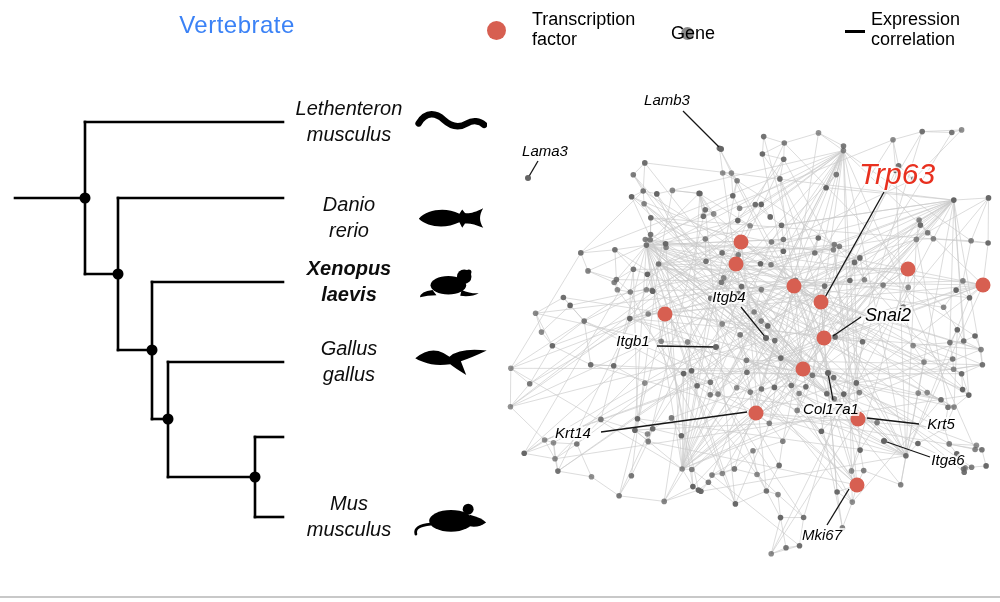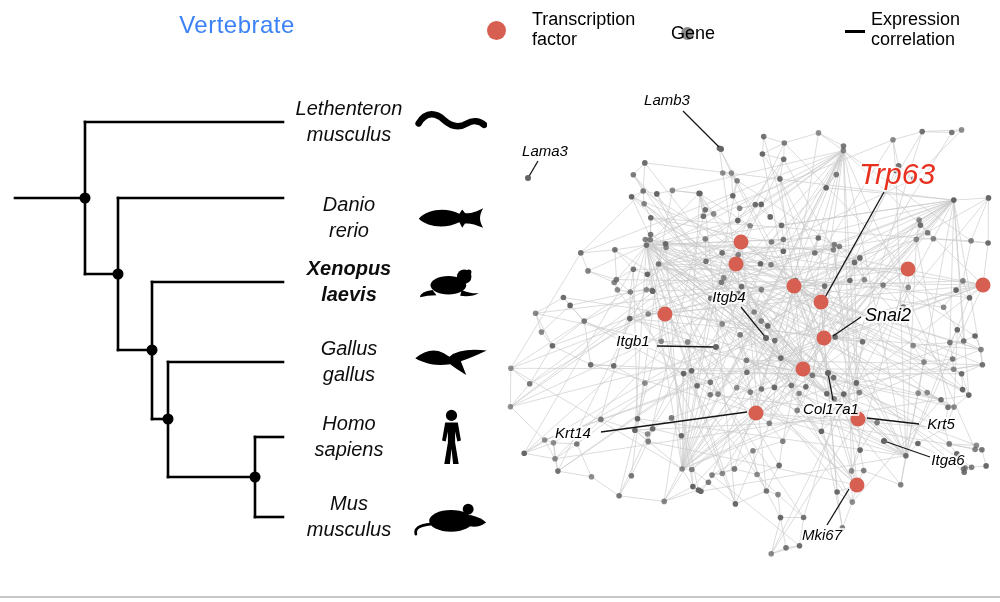--- a/index.html
+++ b/index.html
@@ -119,32 +119,20 @@
       <div>Gallus</div>
       <div>gallus</div>
     </div>
     <span class="species-icon">
       <svg viewBox="0 0 100 50" width="76" height="40">
         <path d="M3 20 Q22 4 40 13 L48 18 Q62 6 97 10 Q76 20 63 24 L70 42 Q55 33 49 28 Q28 31 14 25 Q7 23 3 20 Z" fill="#000"></path>
       </svg>
     </span>
   </div>
 
-  <div class="species-row" style="top: 408px;">
-    <div class="species-name">
-      <div>Homo</div>
-      <div>sapiens</div>
-    </div>
-    <span class="species-icon">
-      <svg viewBox="0 0 30 62" width="27" height="56">
-        <circle cx="15" cy="7" r="6.2" fill="#000"></circle>
-        <path d="M8 15 H22 L25.5 35 L21.5 36 L19 25 V37 L23 61 H16.8 L15 44 L13.2 61 H7 L11 37 V25 L8.5 36 L4.5 35 Z" fill="#000"></path>
-      </svg>
-    </span>
-  </div>
 
   <div class="species-row" style="top: 488px;">
     <div class="species-name">
       <div>Mus</div>
       <div>musculus</div>
     </div>
     <span class="species-icon">
       <svg viewBox="0 0 100 50" width="78" height="40">
         <ellipse cx="50" cy="30" rx="28" ry="14" fill="#000"></ellipse>
         <path d="M74 22 Q90 26 95 32 Q86 39 74 37 Z" fill="#000"></path>

